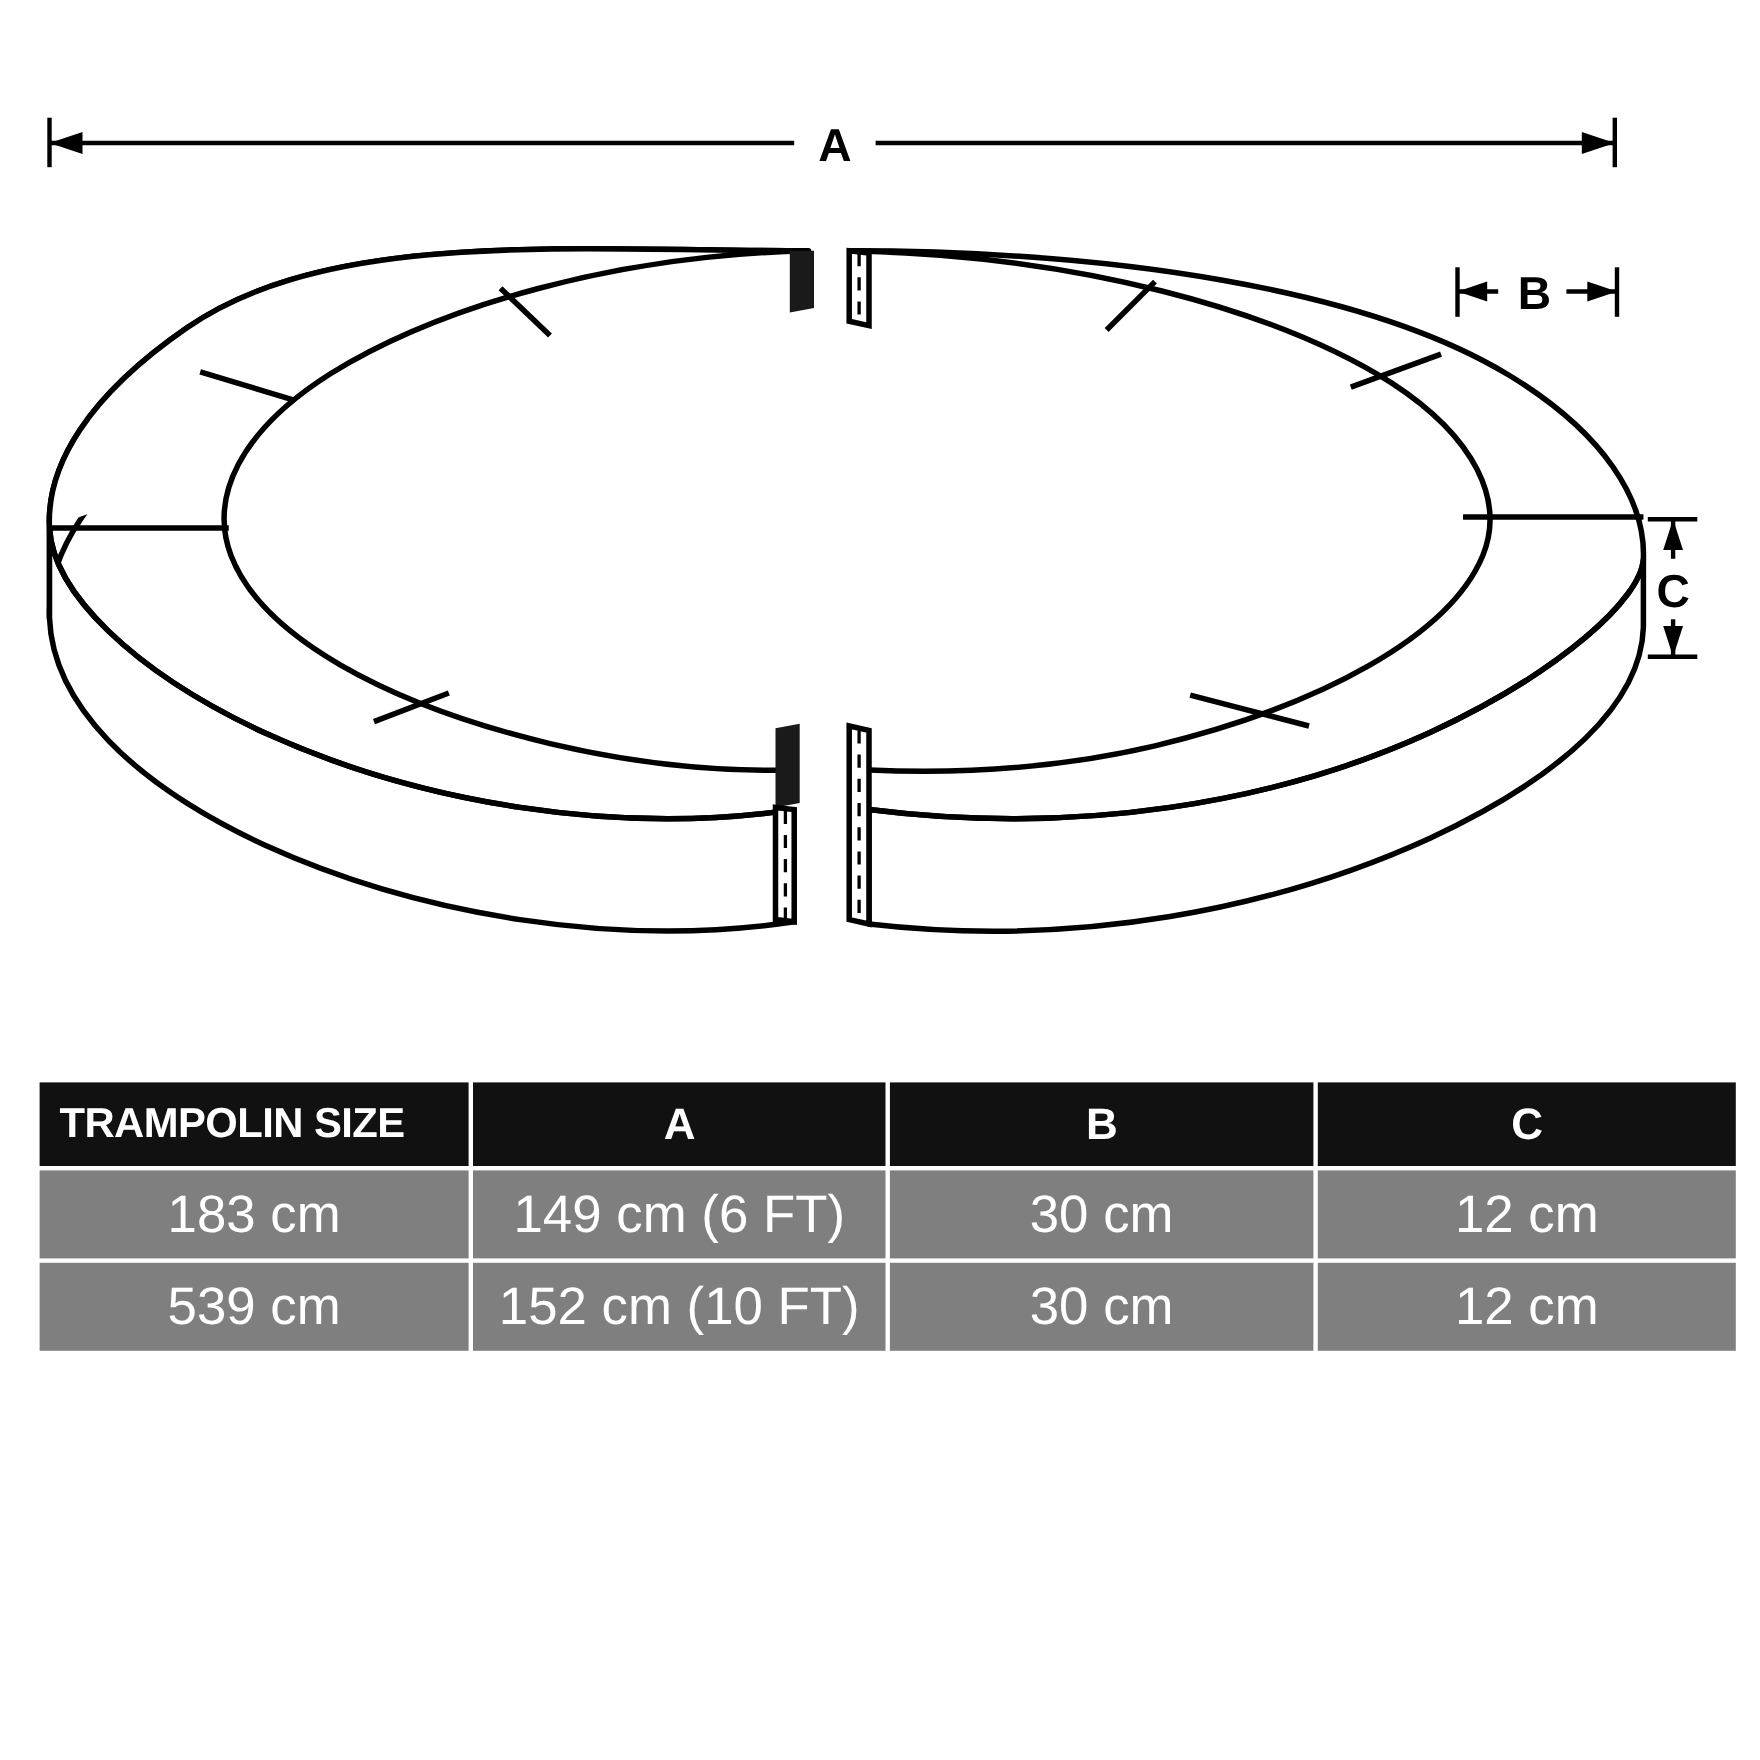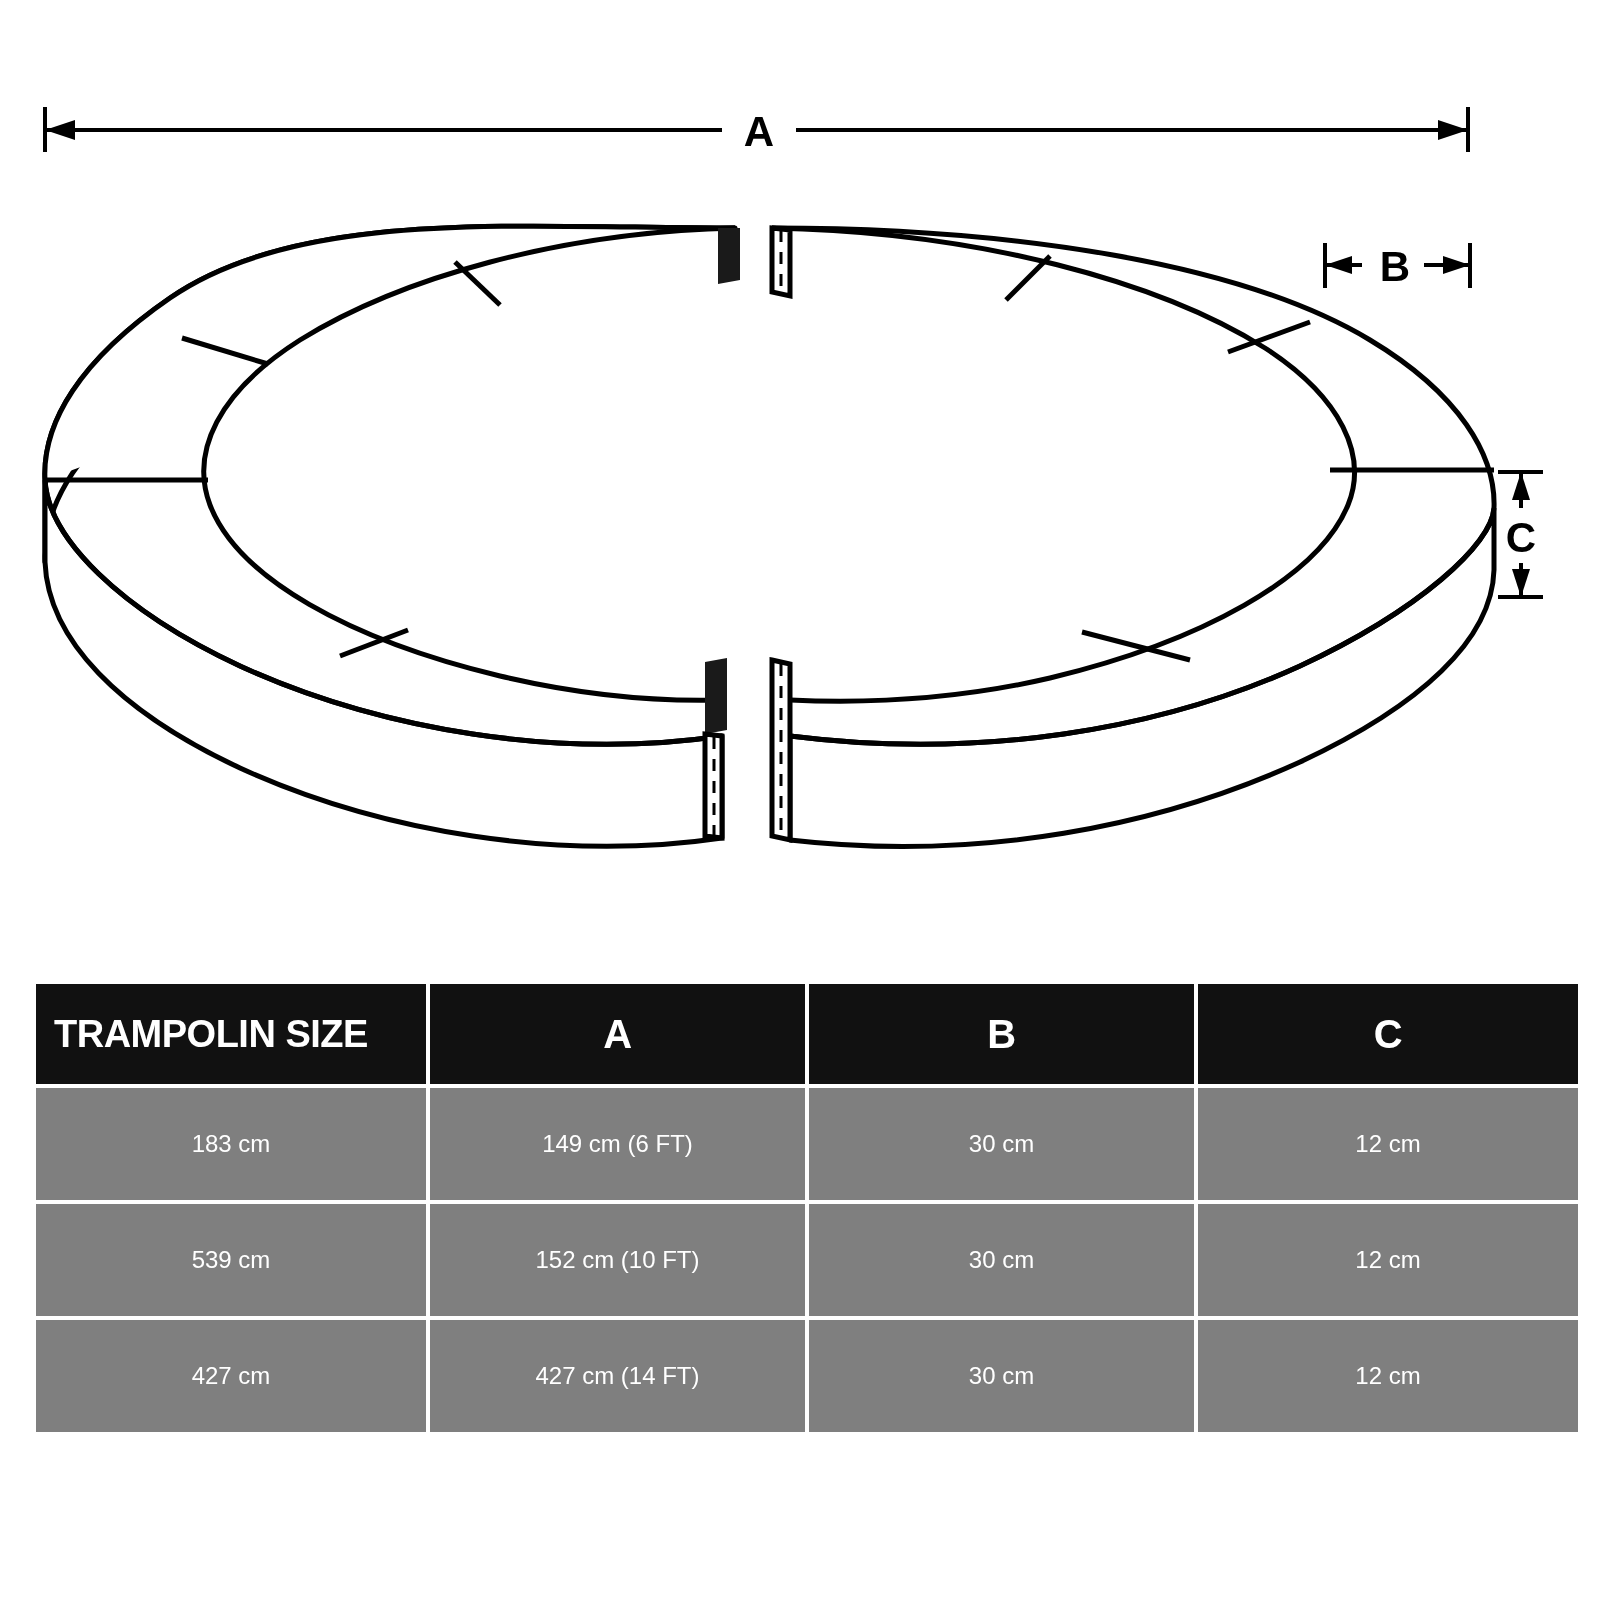--- a/index.html
+++ b/index.html
@@ -47,35 +47,35 @@
     table-layout: fixed;
   }
   #size-table th {
     background: #111111;
     color: #ffffff;
     font-weight: bold;
     font-size: 40px;
     letter-spacing: -0.5px;
     height: 76px;
     text-align: center;
-    padding: 12px 8px;
+    padding: 0 8px;
     white-space: nowrap;
   }
   #size-table th.first-col {
     text-align: left;
     padding-left: 18px;
     font-size: 38px;
   }
   #size-table td {
     background: #7f7f7f;
     color: #ffffff;
-    font-size: 24px;
+    font-size: 48px;
     height: 80px;
     text-align: center;
-    padding: 16px 6px;
+    padding: 0 6px;
     white-space: nowrap;
   }
   col.c1 { width: 390px; }
   col.c2 { width: 375px; }
   col.c3 { width: 385px; }
   col.c4 { width: 380px; }
 </style>
 </head>
 <body>
 
@@ -213,22 +213,16 @@
         <td>149 cm (6 FT)</td>
         <td>30 cm</td>
         <td>12 cm</td>
       </tr>
       <tr>
         <td>539 cm</td>
         <td>152 cm (10 FT)</td>
         <td>30 cm</td>
         <td>12 cm</td>
       </tr>
-      <tr>
-        <td>427 cm</td>
-        <td>427 cm (14 FT)</td>
-        <td>30 cm</td>
-        <td>12 cm</td>
-      </tr>
     </tbody>
   </table>
 
 </div>
 
 </body></html>

